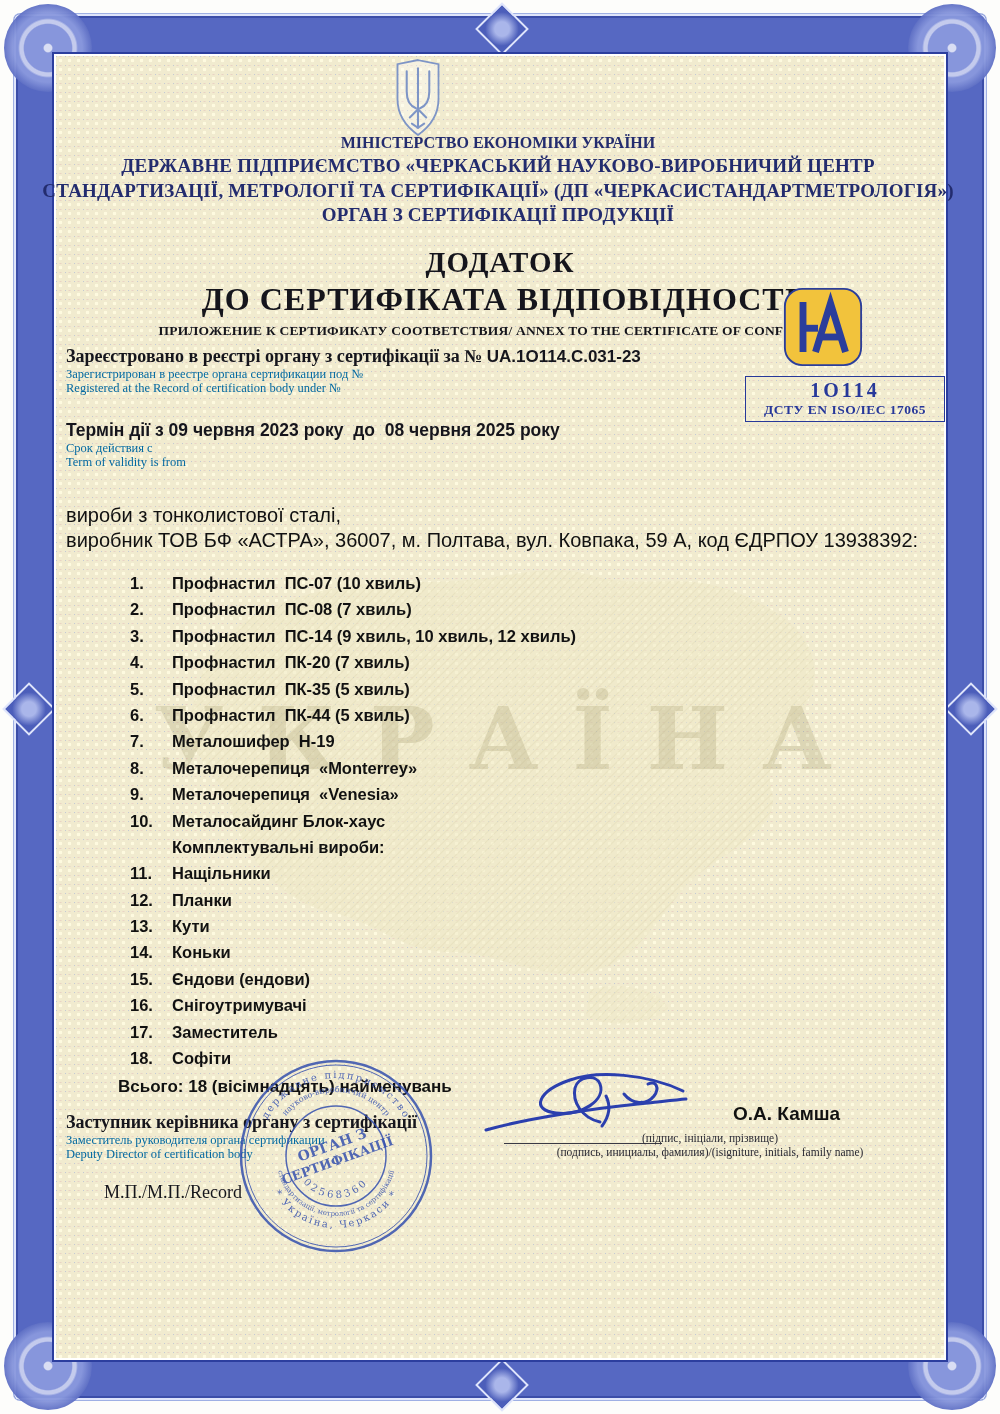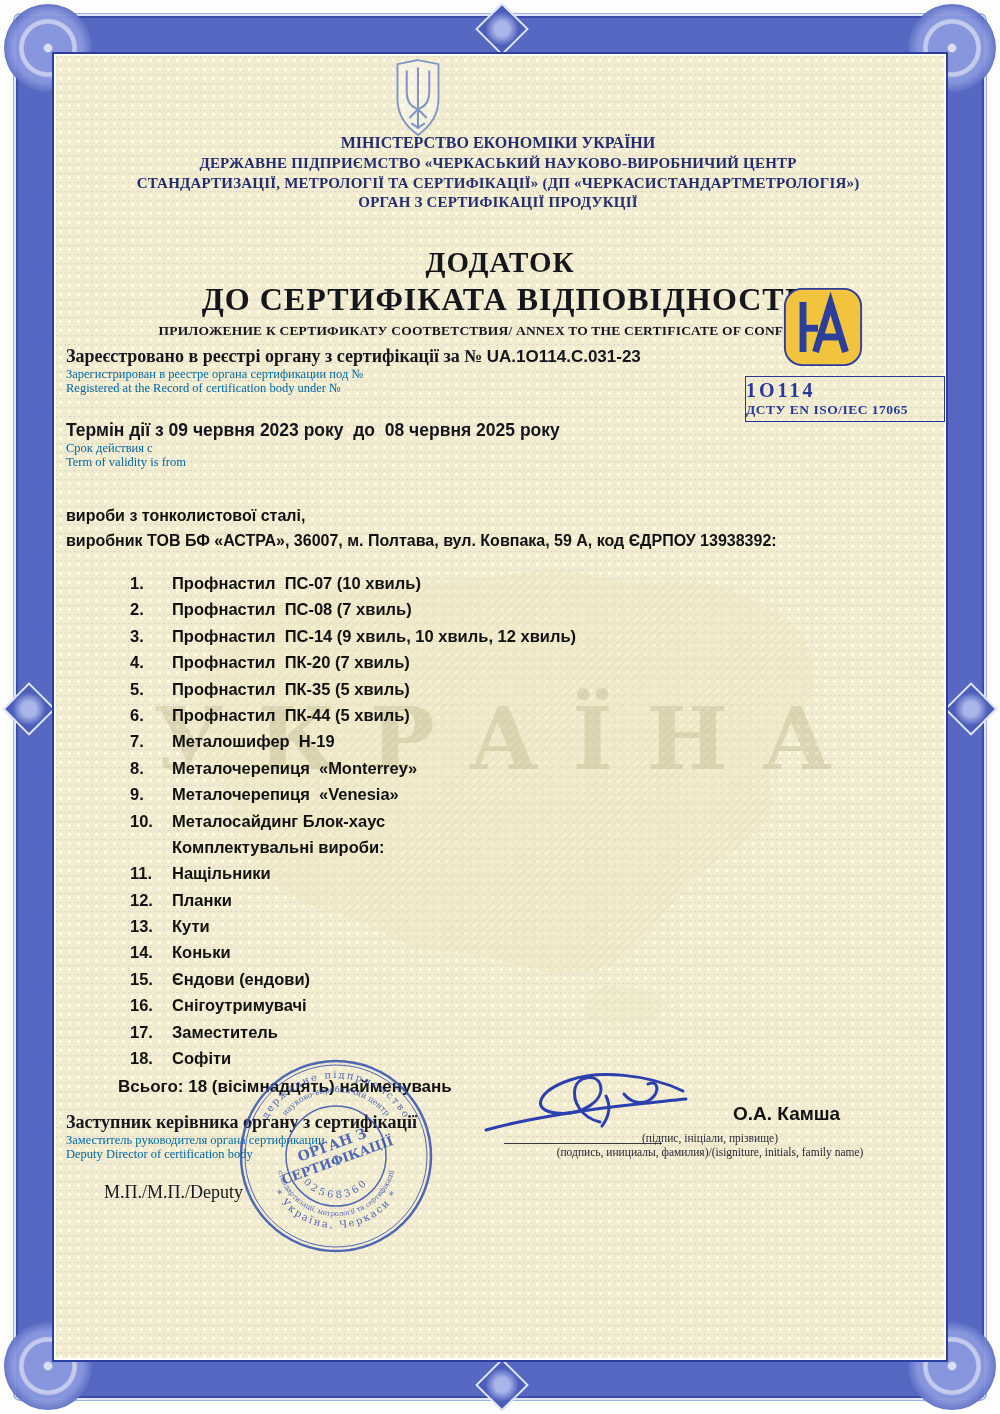--- a/index.html
+++ b/index.html
@@ -36,42 +36,42 @@
   
   .wm-map{position:absolute;left:120px;top:520px;width:810px;height:560px;z-index:0;}
   .wm-text{position:absolute;left:90px;top:688px;width:840px;text-align:center;z-index:0;
     font-family:"DejaVu Serif",serif;font-weight:bold;font-size:86px;letter-spacing:34px;
     color:rgba(142,132,82,0.20);white-space:nowrap;}
   
   .trident{position:absolute;left:392px;top:58px;width:52px;height:80px;z-index:1;}
   .org-header{position:absolute;left:40px;right:44px;top:134px;text-align:center;z-index:1;
     color:#232c6e;font-weight:bold;}
   .org-header .l1{font-size:16px;margin-bottom:3px;}
-  .org-header .l2,.org-header .l3,.org-header .l4{font-size:15px;margin-bottom:2.5px;letter-spacing:.2px;}
+  .org-header .l2,.org-header .l3,.org-header .l4{font-size:19px;margin-bottom:2.5px;letter-spacing:.2px;}
   .title-block{position:absolute;left:40px;right:40px;top:246px;text-align:center;z-index:1;color:#15151c;}
   .title-block .t1{font-size:29px;font-weight:bold;letter-spacing:1px;}
   .title-block .t2{font-size:32px;font-weight:bold;letter-spacing:1px;margin-top:2px;}
   .title-block .sub{font-size:13.5px;font-weight:bold;margin-top:5px;letter-spacing:.2px;}
   
   .accred-logo{position:absolute;left:782px;top:287px;width:82px;height:80px;z-index:2;}
   .accred-box{position:absolute;left:745px;top:376px;width:198px;height:44px;z-index:2;
-    border:1.5px solid #27389a;text-align:left;color:#27389a;font-weight:bold;}
+    border:1.5px solid #27389a;text-align:center;color:#27389a;font-weight:bold;}
   .accred-box .code{font-size:20px;letter-spacing:3px;margin-top:2px;}
   .accred-box .std{font-size:13.5px;letter-spacing:.5px;}
   
   .reg-block,.validity-block{position:absolute;left:66px;z-index:1;color:#15151c;}
   .reg-block{top:346px;}
   .validity-block{top:420px;}
   .big-line{font-size:18px;font-weight:bold;}
   .big-line .num-sans{font-family:"Liberation Sans",sans-serif;font-size:17px;}
   .sub-line{font-size:12.5px;color:#0369a1;line-height:14px;}
   .validity-block .big-line{font-family:"Liberation Sans",sans-serif;font-size:17.5px;white-space:pre;}
   
   .intro{position:absolute;left:66px;top:503px;z-index:1;color:#111;
-    font-family:"Liberation Sans",sans-serif;font-weight:bold;font-size:16px;line-height:25px;}
+    font-family:"Liberation Sans",sans-serif;font-weight:normal;font-size:20px;line-height:25px;}
   .products{position:absolute;left:130px;top:574px;z-index:1;
     font-family:"Liberation Sans",sans-serif;font-weight:bold;font-size:16.5px;color:#111;}
   .product-row{height:26.4px;display:flex;}
   .product-row .num{width:42px;}
   .product-row .txt{white-space:pre;}
   .total-line{position:absolute;left:118px;top:1077px;z-index:1;color:#111;
     font-family:"Liberation Sans",sans-serif;font-weight:bold;font-size:17px;}
   
   .position-block{position:absolute;left:66px;top:1112px;z-index:1;color:#15151c;}
   .pos-uk{font-size:18px;font-weight:bold;}
@@ -255,21 +255,21 @@
       </div>
     </div>
 
   <div class="total-line">Всього: 18 (вісімнадцять) найменувань</div>
 
   <div class="position-block">
     <div class="pos-uk">Заступник керівника органу з сертифікації</div>
     <div class="sub-line">Заместитель руководителя органа сертификации</div>
     <div class="sub-line">Deputy Director of certification body</div>
   </div>
-  <div class="mp-stamp">М.П./М.П./Deputy</div>
+  <div class="mp-stamp">М.П./М.П./Record</div>
 
   <svg class="sign-svg" viewBox="0 0 215 86">
     <g fill="none" stroke="#2b3fae" stroke-width="3" stroke-linecap="round">
       <path d="M205,25 C170,8 120,4 92,14 C60,25 52,44 78,47 C104,50 128,34 122,18 C118,8 100,10 97,22 C94,36 104,52 122,56"></path>
       <path d="M8,64 C50,52 120,42 160,38 C180,36 196,34 208,33"></path>
       <path d="M128,30 c6,12 2,22 -4,30"></path>
       <path d="M146,28 c8,10 22,12 30,2 c6,-8 2,-16 -6,-12"></path>
     </g>
   </svg>
   <div class="sign-line"></div>

